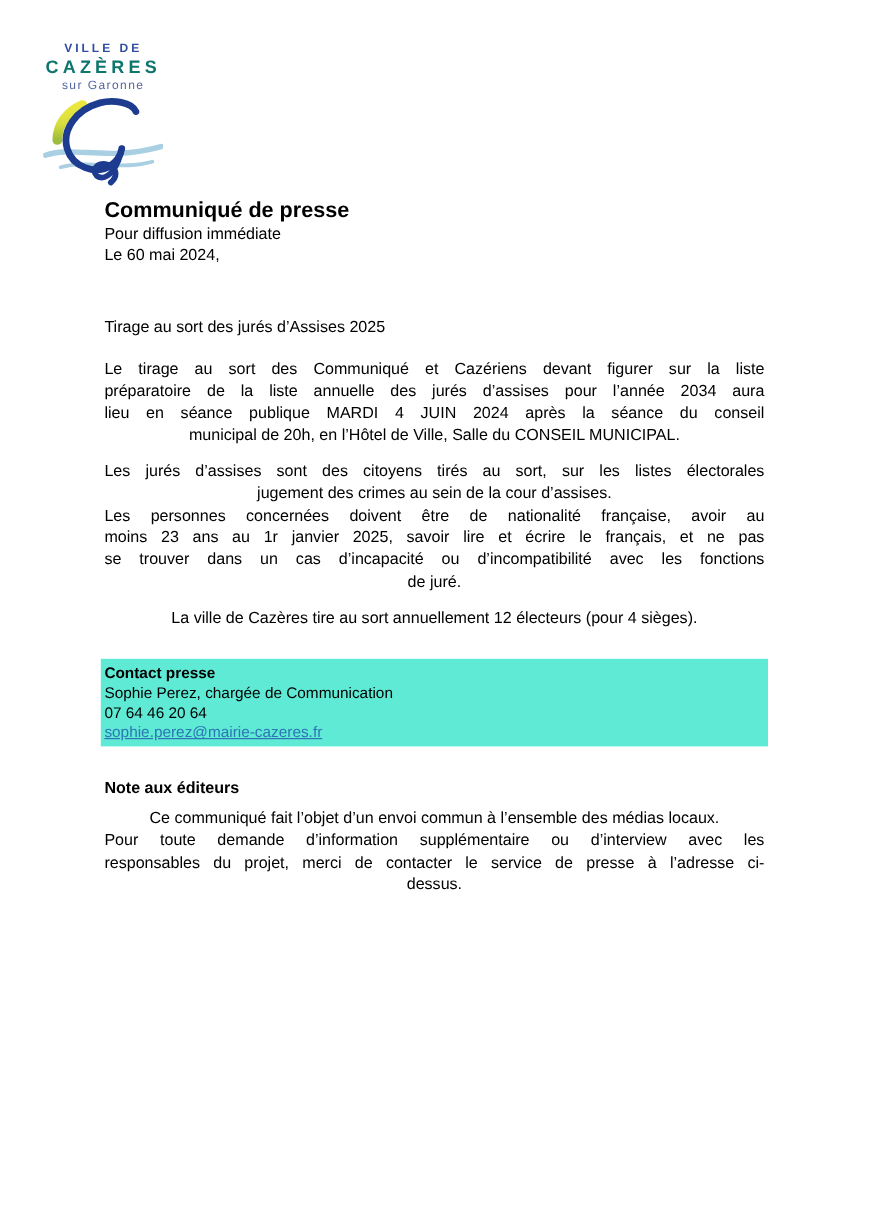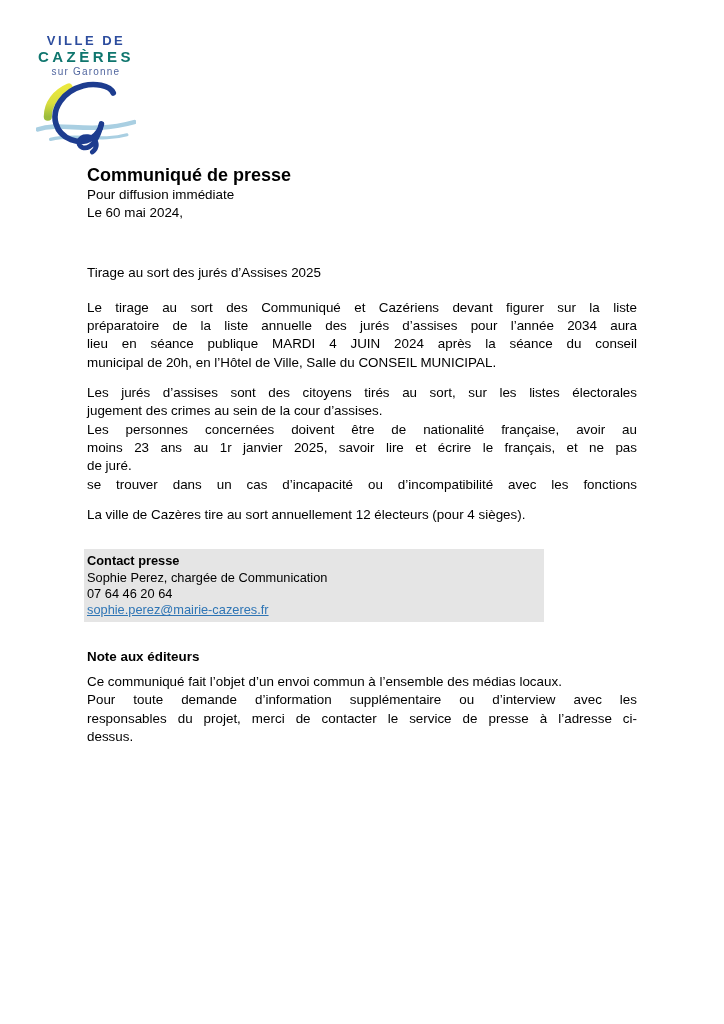--- a/index.html
+++ b/index.html
@@ -16,21 +16,21 @@
   }
   
   .logo {
     position: absolute;
     left: 32px;
     top: 36px;
     width: 108px;
     text-align: center;
   }
   .logo-line1 {
-    font-size: 13px;
+    font-size: 10px;
     letter-spacing: 2.5px;
     color: #2d4d9e;
     font-weight: 600;
     line-height: 10px;
   }
   .logo-line2 {
     font-size: 15px;
     letter-spacing: 3.5px;
     color: #0f766e;
     font-weight: 600;
@@ -57,30 +57,30 @@
     font-weight: bold;
     margin: 0;
   }
   .subtitle, .dateline { line-height: 18.3px; }
   .subject {
     margin-top: 41px;
     margin-bottom: 17px;
   }
   .para { margin: 0; }
   .para.gap { margin-bottom: 12px; }
-  .line { white-space: normal; }
+  .line { white-space: normal; text-align: center; }
   .line.j { text-align: justify; text-align-last: justify; }
   
   .contact-box {
     box-sizing: border-box;
-    width: 460px;
+    width: 556px;
     margin-left: -3px;
     margin-top: 25px;
     padding: 4px 5px 3px 3px;
-    background: #e5e5e5;
+    background: #5eead4;
     font-size: 12.8px;
     line-height: 16.4px;
   }
   .contact-heading { font-weight: bold; }
   .email-link {
     color: #2e75b5;
     text-decoration: underline;
     cursor: pointer;
   }
   
@@ -132,22 +132,22 @@
           <div class="line j">lieu en séance publique MARDI 4 JUIN 2024 après la séance du conseil</div>
           <div class="line">municipal de 20h, en l’Hôtel de Ville, Salle du CONSEIL MUNICIPAL.</div>
         </div>
         <div class="para">
           <div class="line j">Les jurés d’assises sont des citoyens tirés au sort, sur les listes électorales</div>
           <div class="line">jugement des crimes au sein de la cour d’assises.</div>
         </div>
         <div class="para gap">
           <div class="line j">Les personnes concernées doivent être de nationalité française, avoir au</div>
           <div class="line j">moins 23 ans au 1r janvier 2025, savoir lire et écrire le français, et ne pas</div>
+          <div class="line j">se trouver dans un cas d’incapacité ou d’incompatibilité avec les fonctions</div>
           <div class="line">de juré.</div>
-          <div class="line j">se trouver dans un cas d’incapacité ou d’incompatibilité avec les fonctions</div>
         </div>
         <div class="para">
           <div class="line">La ville de Cazères tire au sort annuellement 12 électeurs (pour 4 sièges).</div>
         </div>
       </div>
 
     <div class="contact-box">
       <div class="contact-heading">Contact presse</div>
       <div>Sophie Perez, chargée de Communication</div>
       <div>07 64 46 20 64</div>

